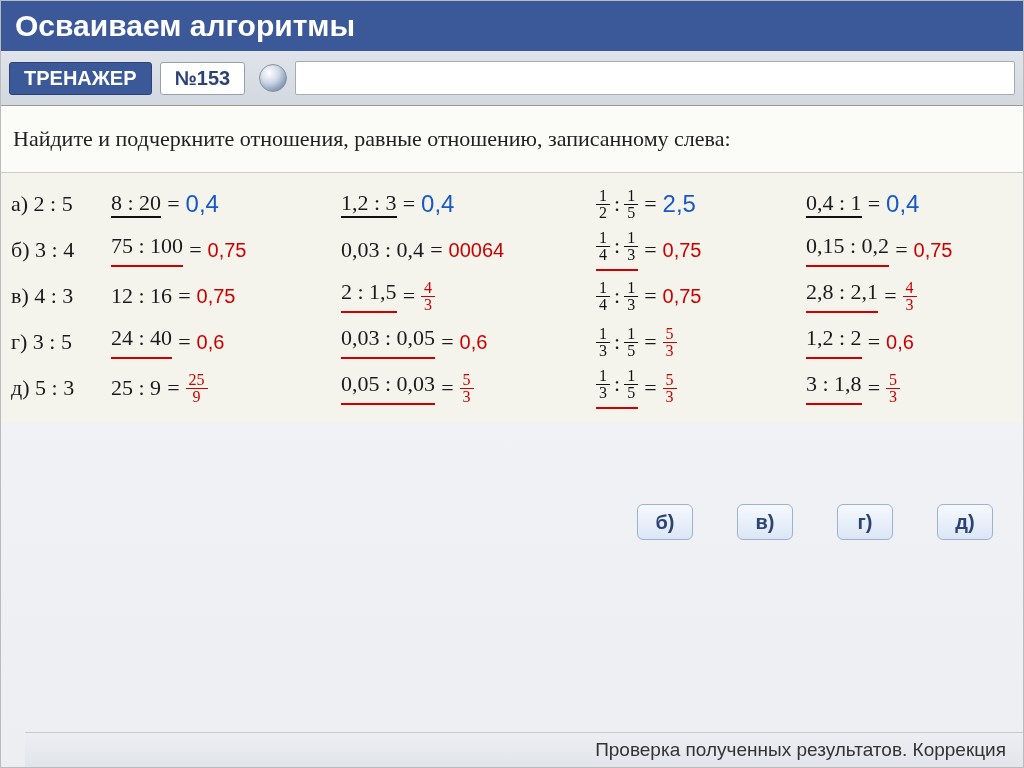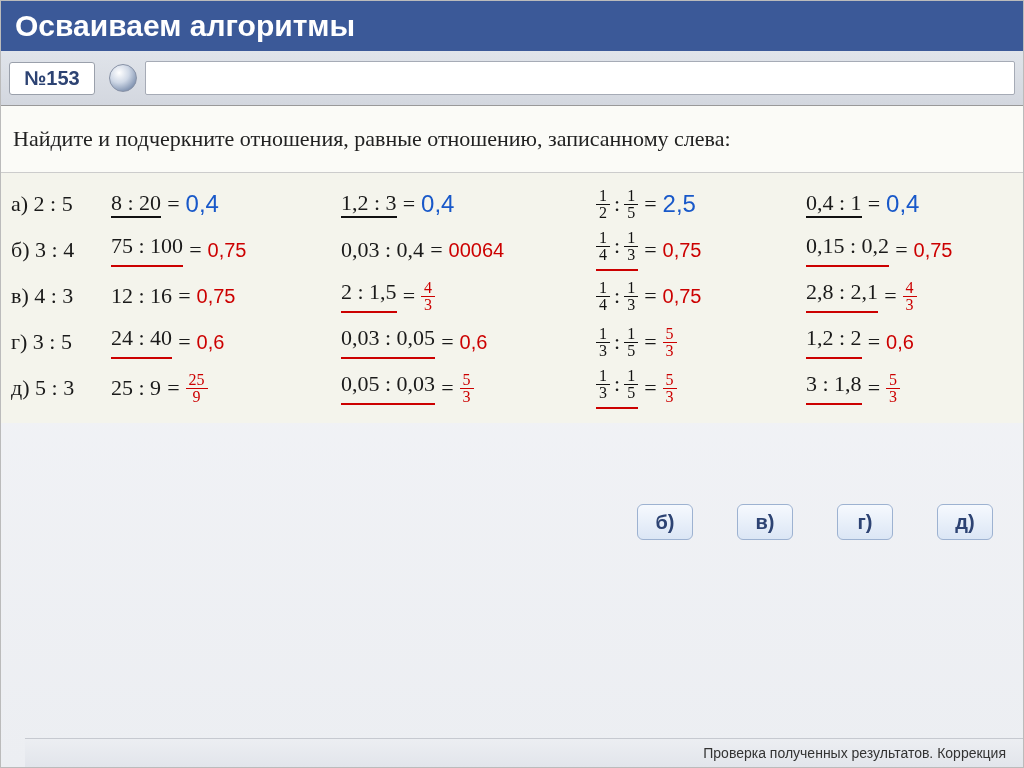--- a/index.html
+++ b/index.html
@@ -28,31 +28,32 @@
   .eq { margin: 0 2px; }
   .ans-blue { color: #1858c9; font-family: Arial, sans-serif; font-size: 24px; }
   .ans-red { color: #c00; font-family: Arial, sans-serif; font-size: 20px; }
   .frac { display: inline-flex; flex-direction: column; align-items: center; font-size: 16px; line-height: 1; vertical-align: middle; }
   .frac .n { border-bottom: 1.5px solid currentColor; padding: 0 3px; }
   .frac .d { padding: 0 3px; }
   .frac.red { color: #c00; }
   .frac.blk { color: #111; }
   .buttons-row { position: absolute; right: 30px; top: 398px; display: flex; gap: 44px; }
   .ans-btn { width: 56px; height: 36px; border-radius: 6px; background: linear-gradient(#f6f9fe, #dbe6f5); border: 1px solid #9db2d1; color: #2d4373; font-size: 20px; font-weight: bold; display:flex; align-items:center; justify-content:center; cursor: pointer; }
-  .footer { position: absolute; bottom: 0; left: 0; right: 0; background: linear-gradient(#eceef2, #e2e5eb); border-top: 1px solid #c6c9d0; text-align: right; padding: 6px 17px; font-size: 14px; color: #333; margin-left: 24px; }
+  .footer { position: absolute; bottom: 0; left: 0; right: 0; background: linear-gradient(#eceef2, #e2e5eb); border-top: 1px solid #c6c9d0; text-align: right; padding: 6px 17px; font-size: 19px; color: #333; margin-left: 24px; }
 </style>
 </head>
 <body>
 
 <div class="app">
   <div class="title-bar">
     <span>Осваиваем алгоритмы</span>
   </div>
 
   <div class="toolbar">
+    <div class="chip blue">ТРЕНАЖЕР</div>
     <div class="chip white">№153</div>
     <div class="orb"></div>
     <div class="search"></div>
   </div>
 
   <div class="content">
     <div class="instruction">Найдите и подчеркните отношения, равные отношению, записанному слева:</div>
 
     <div class="worksheet">
 

